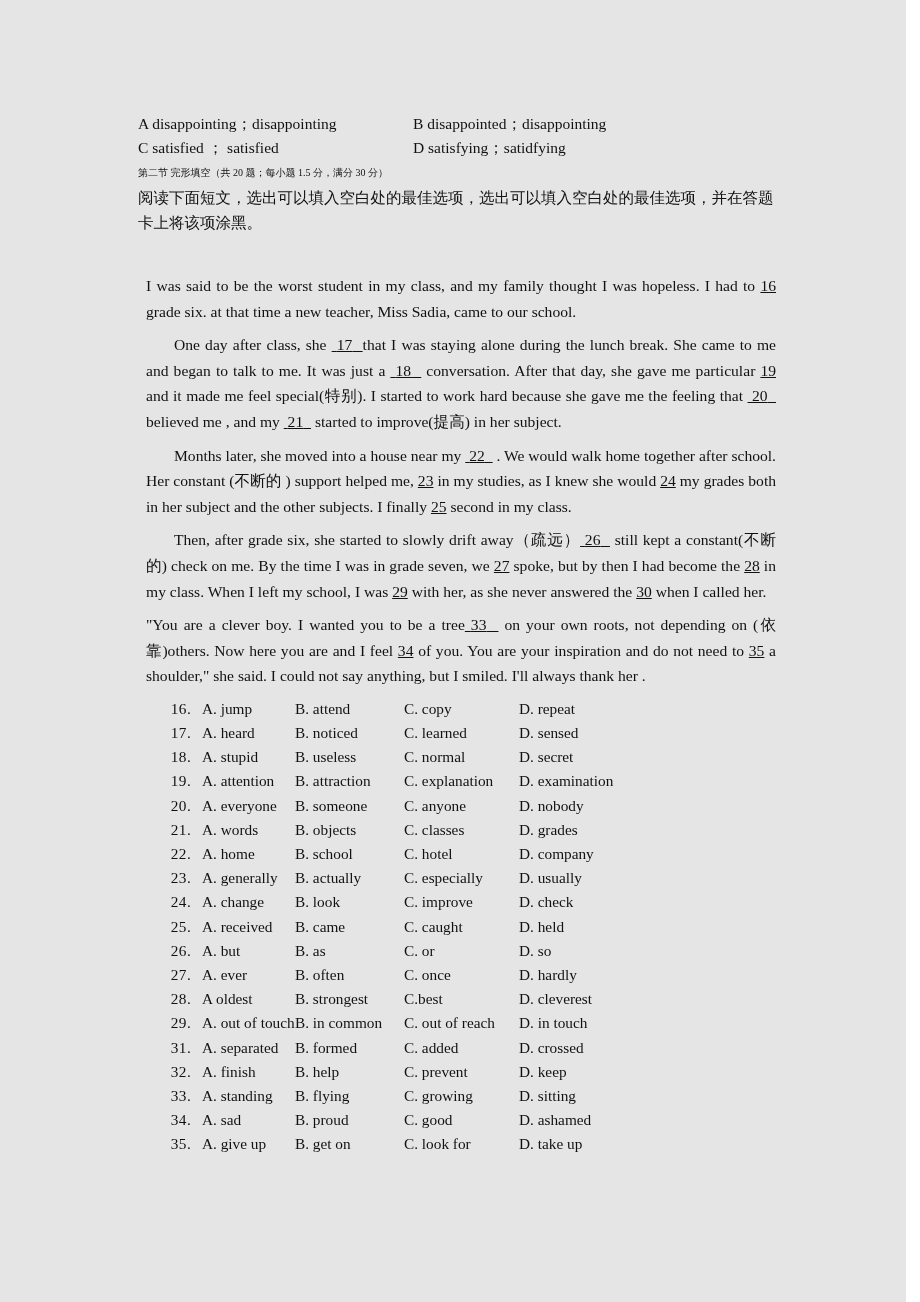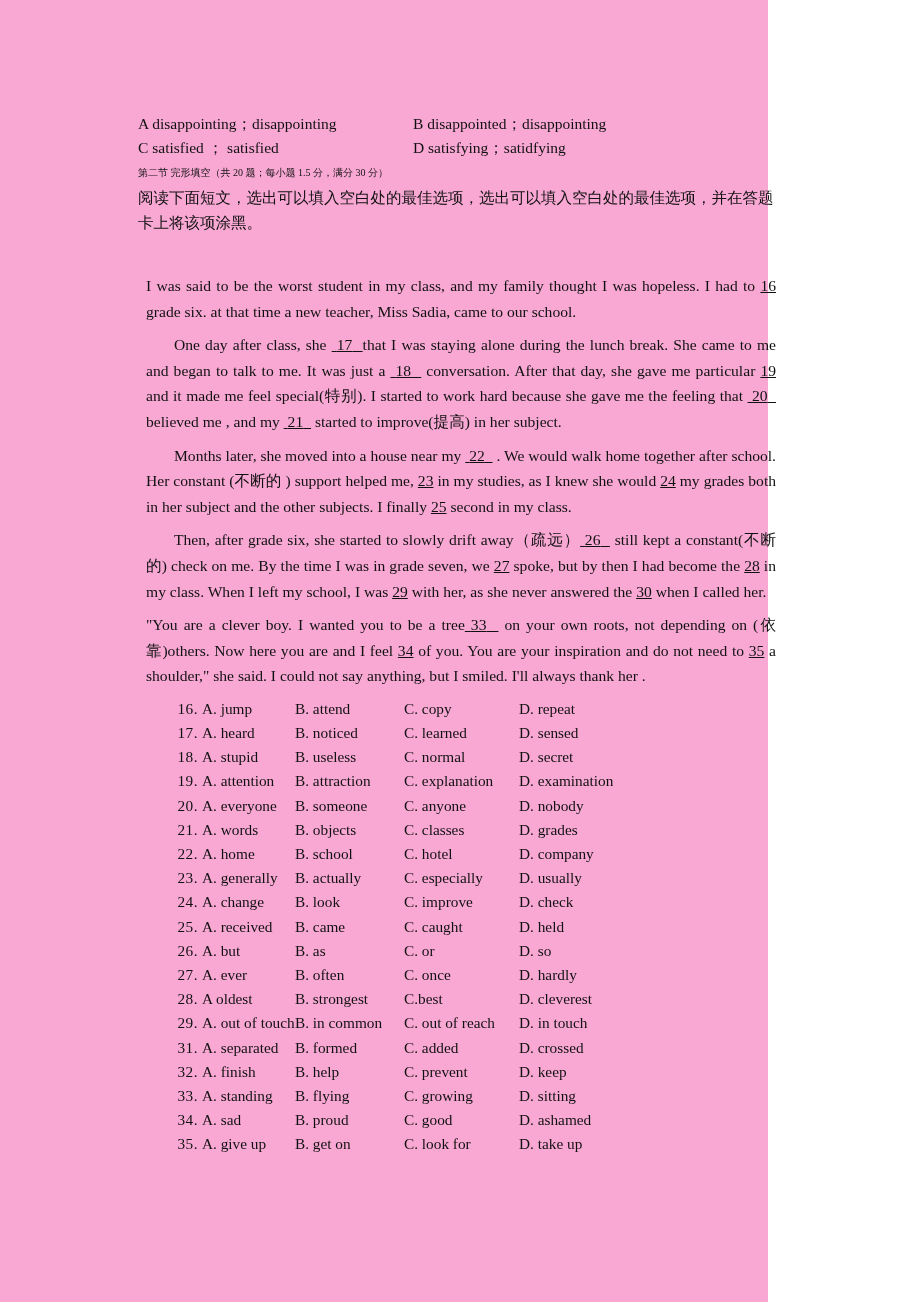--- a/index.html
+++ b/index.html
@@ -13,23 +13,23 @@
     height: 1302px;
     font-family: "Liberation Serif", "DejaVu Serif", serif;
     color: #111111;
     position: relative;
     overflow: hidden;
   }
   .page {
     position: absolute;
     left: 0;
     top: 0;
-    width: 768px;
+    width: 906px;
     height: 1302px;
-    background: #f9a8d4;
+    background: #e5e5e5;
   }
   .content {
     position: absolute;
     left: 138px;
     top: 112px;
     width: 646px;
   }
 
   
   .opt-line {
@@ -90,21 +90,21 @@
     height: 24.2px;
     font-size: 15.3px;
     line-height: 24.2px;
     white-space: nowrap;
   }
   .qrow .qnum {
     position: absolute;
     left: 26px;
     top: 0;
     width: 34px;
-    text-align: right;
+    text-align: center;
     letter-spacing: 0.5px;
   }
   .qrow .qa { position: absolute; left: 64px;  top: 0; }
   .qrow .qb { position: absolute; left: 157px; top: 0; }
   .qrow .qc { position: absolute; left: 266px; top: 0; }
   .qrow .qd { position: absolute; left: 381px; top: 0; }
 </style>
 </head>
 <body>
 

